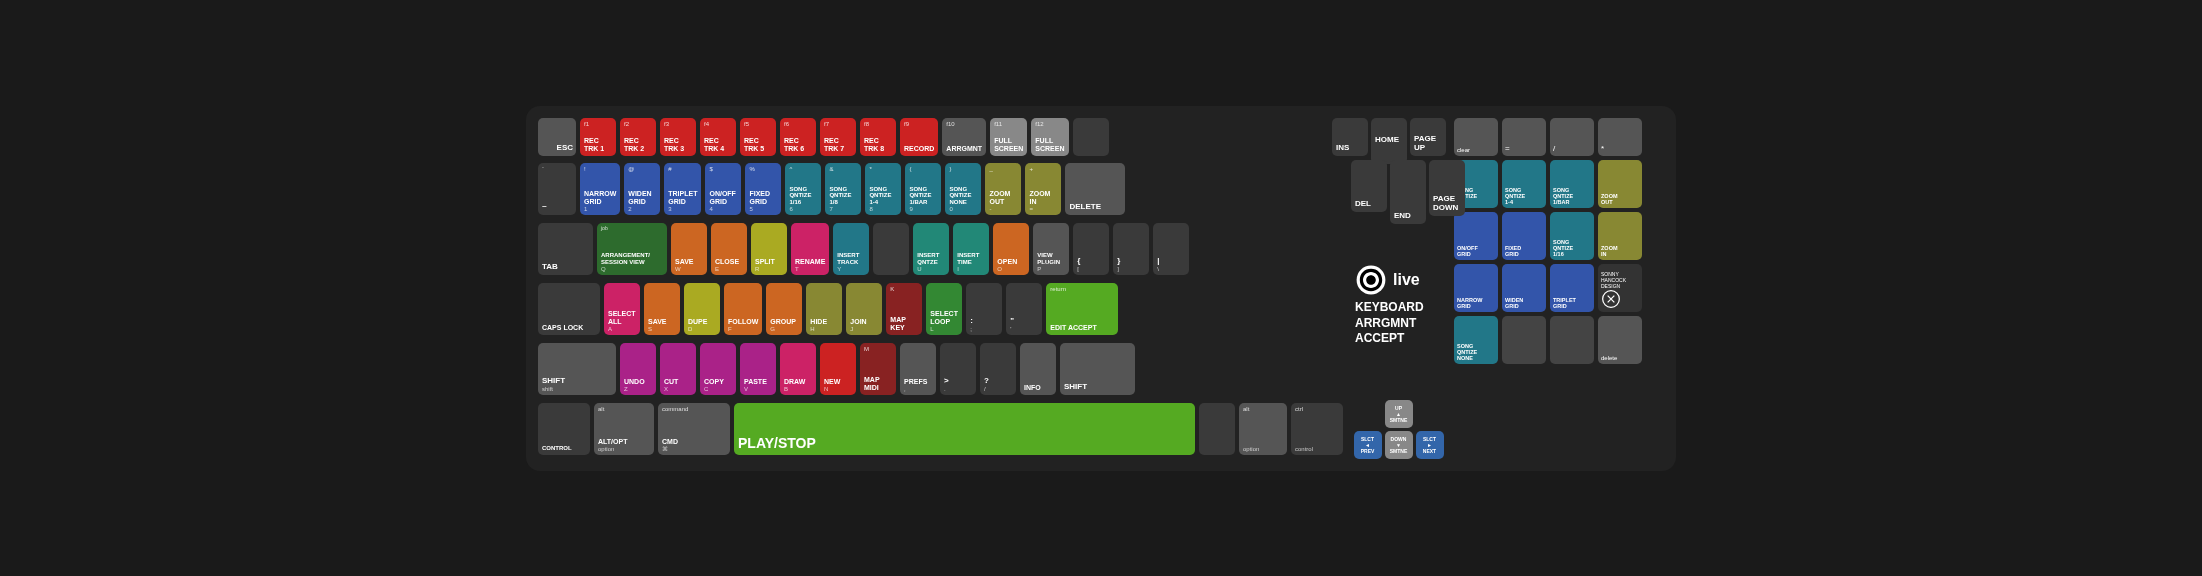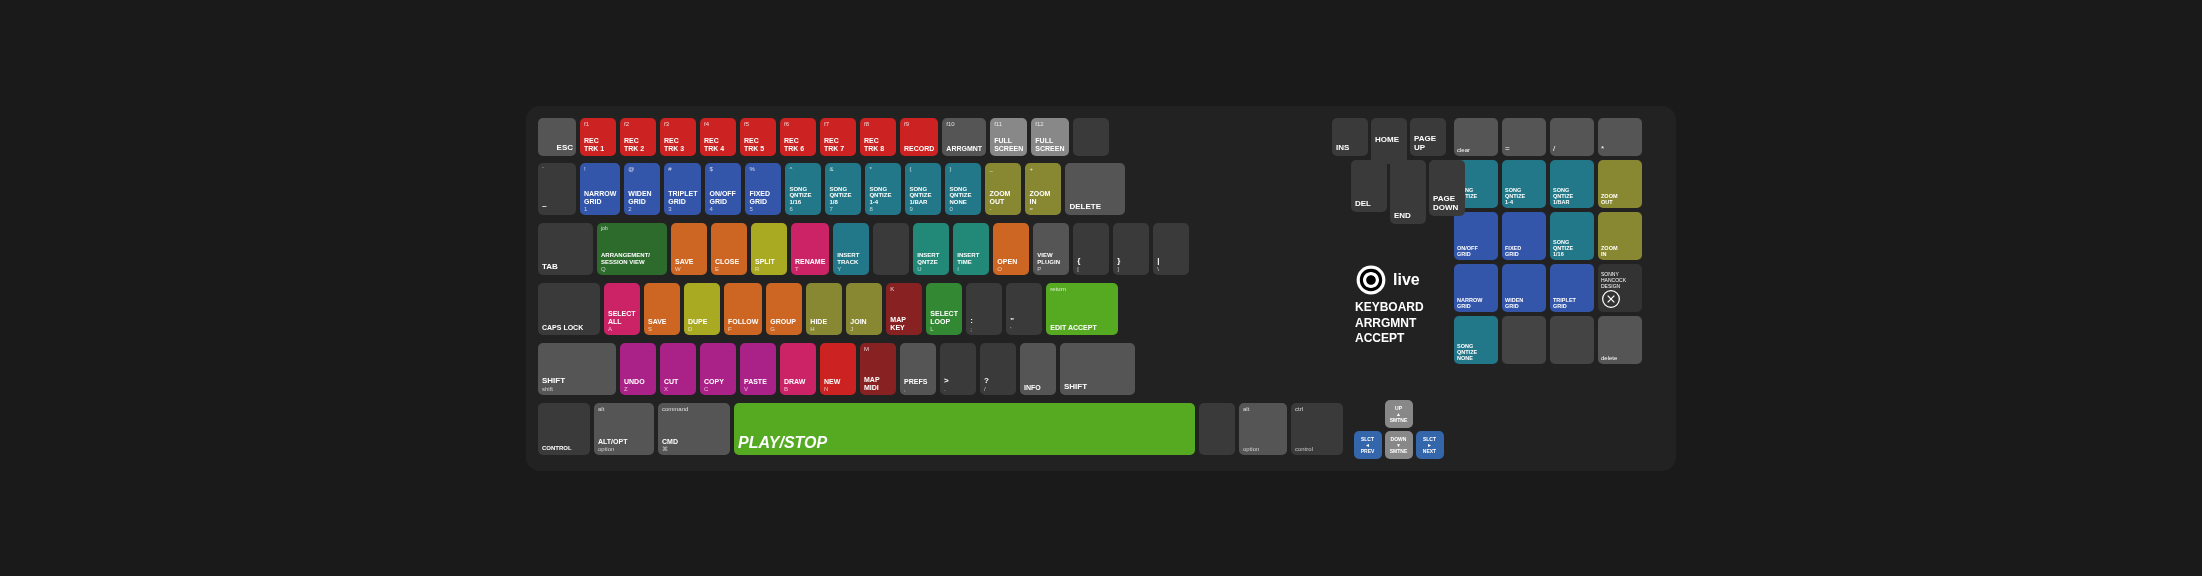--- a/index.html
+++ b/index.html
@@ -400,21 +400,21 @@
           <span class="top-label">alt</span>
           <span class="main-label" style="font-size:7px;">ALT/OPT</span>
           <span class="sub-label">option</span>
         </div>
       <div class="key c-gray" style="width:72px;">
           <span class="top-label">command</span>
           <span class="main-label" style="font-size:7px;">CMD</span>
           <span class="sub-label">⌘</span>
         </div>
       <div class="key c-lime" style="flex:1;">
-          <span class="main-label" style="font-size:16px;font-style:italic;">PLAY/STOP</span>
+          <span class="main-label" style="font-size:14px;">PLAY/STOP</span>
         </div>
       <div class="key c-dark" style="width:36px;"></div>
       <div class="key c-gray" style="width:48px;">
           <span class="top-label">alt</span>
           <span class="sub-label">option</span>
         </div>
       <div class="key c-dark" style="width:52px;">
           <span class="top-label">ctrl</span>
           <span class="sub-label">control</span>
         </div>

